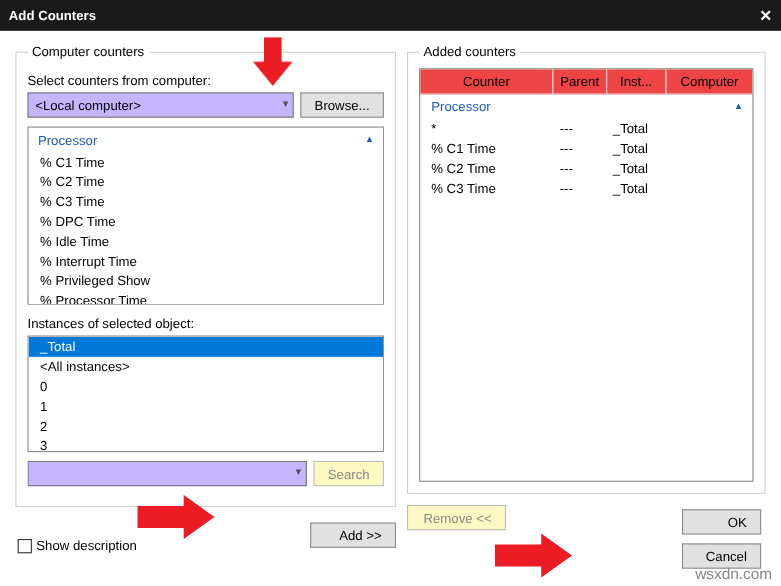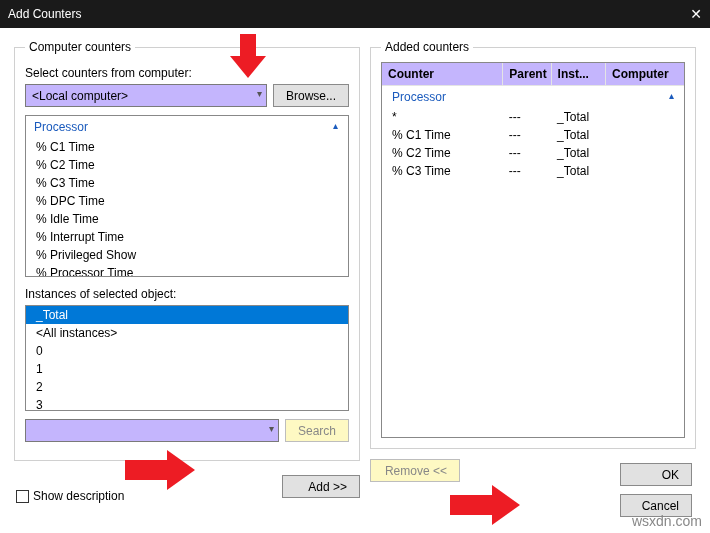--- a/index.html
+++ b/index.html
@@ -1,17 +1,17 @@
 <!DOCTYPE html>
 <html><head>
   <meta charset="utf-8">
   <style>
     * { box-sizing: border-box; font-family: "Segoe UI", Tahoma, sans-serif; }
     body { margin: 0; background: #fff; width: 710px; height: 533px; position: relative; overflow: hidden; font-size: 12px; }
-    .titlebar { background: #1a1a1a; color: #fff; height: 28px; display: flex; align-items: center; padding: 12px 8px; position: relative; }
+    .titlebar { background: #1a1a1a; color: #fff; height: 28px; display: flex; align-items: center; padding: 12px 8px; position: relative; font-weight: bold; }
     .titlebar-title { font-size: 12px; }
     .titlebar-close { position: absolute; right: 8px; top: 6px; color: #fff; font-size: 14px; }
     .content { display: flex; gap: 10px; padding: 12px 14px 0 14px; }
     .left-col { width: 346px; }
     .right-col { flex: 1; }
     fieldset { border: 1px solid #d0d0d0; padding: 8px 10px 10px 10px; margin: 0 0 10px 0; }
     legend { font-size: 12px; padding: 0 4px; }
     .label { font-size: 12px; margin: 4px 0 4px 0; }
     .row { display: flex; gap: 6px; align-items: center; margin-bottom: 8px; }
     .combo { flex: 1; height: 23px; border: 1px solid #7a7a7a; background: #c4b5fd; display: flex; align-items: center; padding: 0 6px; position: relative; }
@@ -21,21 +21,21 @@
     .listbox { border: 1px solid #888; background: #fff; height: 162px; overflow-y: scroll; }
     .listbox.small { height: 106px; }
     .list-item { padding: 2px 10px; font-size: 12px; cursor: default; white-space: nowrap; }
     .list-header { color: #1b5bbd; font-weight: 400; display: flex; justify-content: space-between; padding: 4px 10px 4px 8px; }
     .list-header .caret { color: #1b5bbd; font-size: 10px; }
     .list-item.selected { background: #0078d7; color: #fff; }
     .right-action { text-align: right; margin-top: 14px; }
     .left-action { text-align: left; margin-top: 6px; }
     .table-wrap { border: 1px solid #888; background: #fff; height: 376px; overflow: auto; }
     table { width: 100%; border-collapse: collapse; table-layout: fixed; }
-    th { text-align: left; font-weight: 700; font-size: 12px; padding: 4px 6px; border-right: 1px solid #e4e4e4; border-bottom: 1px solid #e4e4e4; background: #c4b5fd; }
+    th { text-align: center; font-weight: 400; font-size: 12px; padding: 4px 6px; border-right: 1px solid #e4e4e4; border-bottom: 1px solid #e4e4e4; background: #ef4444; }
     th:last-child { border-right: none; }
     td { font-size: 12px; padding: 2px 6px; white-space: nowrap; }
     .group-row td { color: #1b5bbd; padding: 4px 6px 4px 10px; }
     .group-caret { float: right; color: #1b5bbd; font-size: 10px; margin-right: 4px; }
     .footer-right { position: absolute; right: 18px; bottom: 16px; display: flex; gap: 8px; flex-direction: column; }
     .footer-right .btn { min-width: 72px; }
     .checkbox-row { position: absolute; left: 16px; bottom: 30px; display: flex; align-items: center; gap: 4px; font-size: 12px; }
     .checkbox-box { width: 13px; height: 13px; border: 1px solid #333; background: #fff; }
     .watermark { position: absolute; right: 8px; bottom: 4px; font-size: 14px; color: #888; margin-left: 12px; }
     

